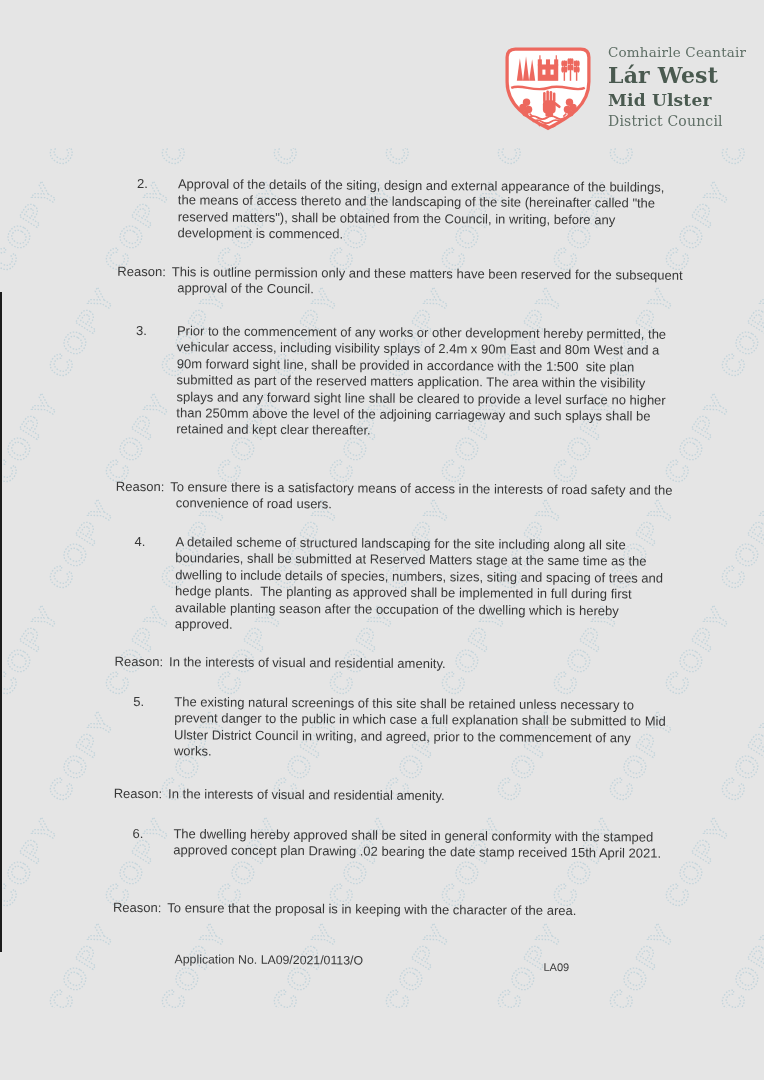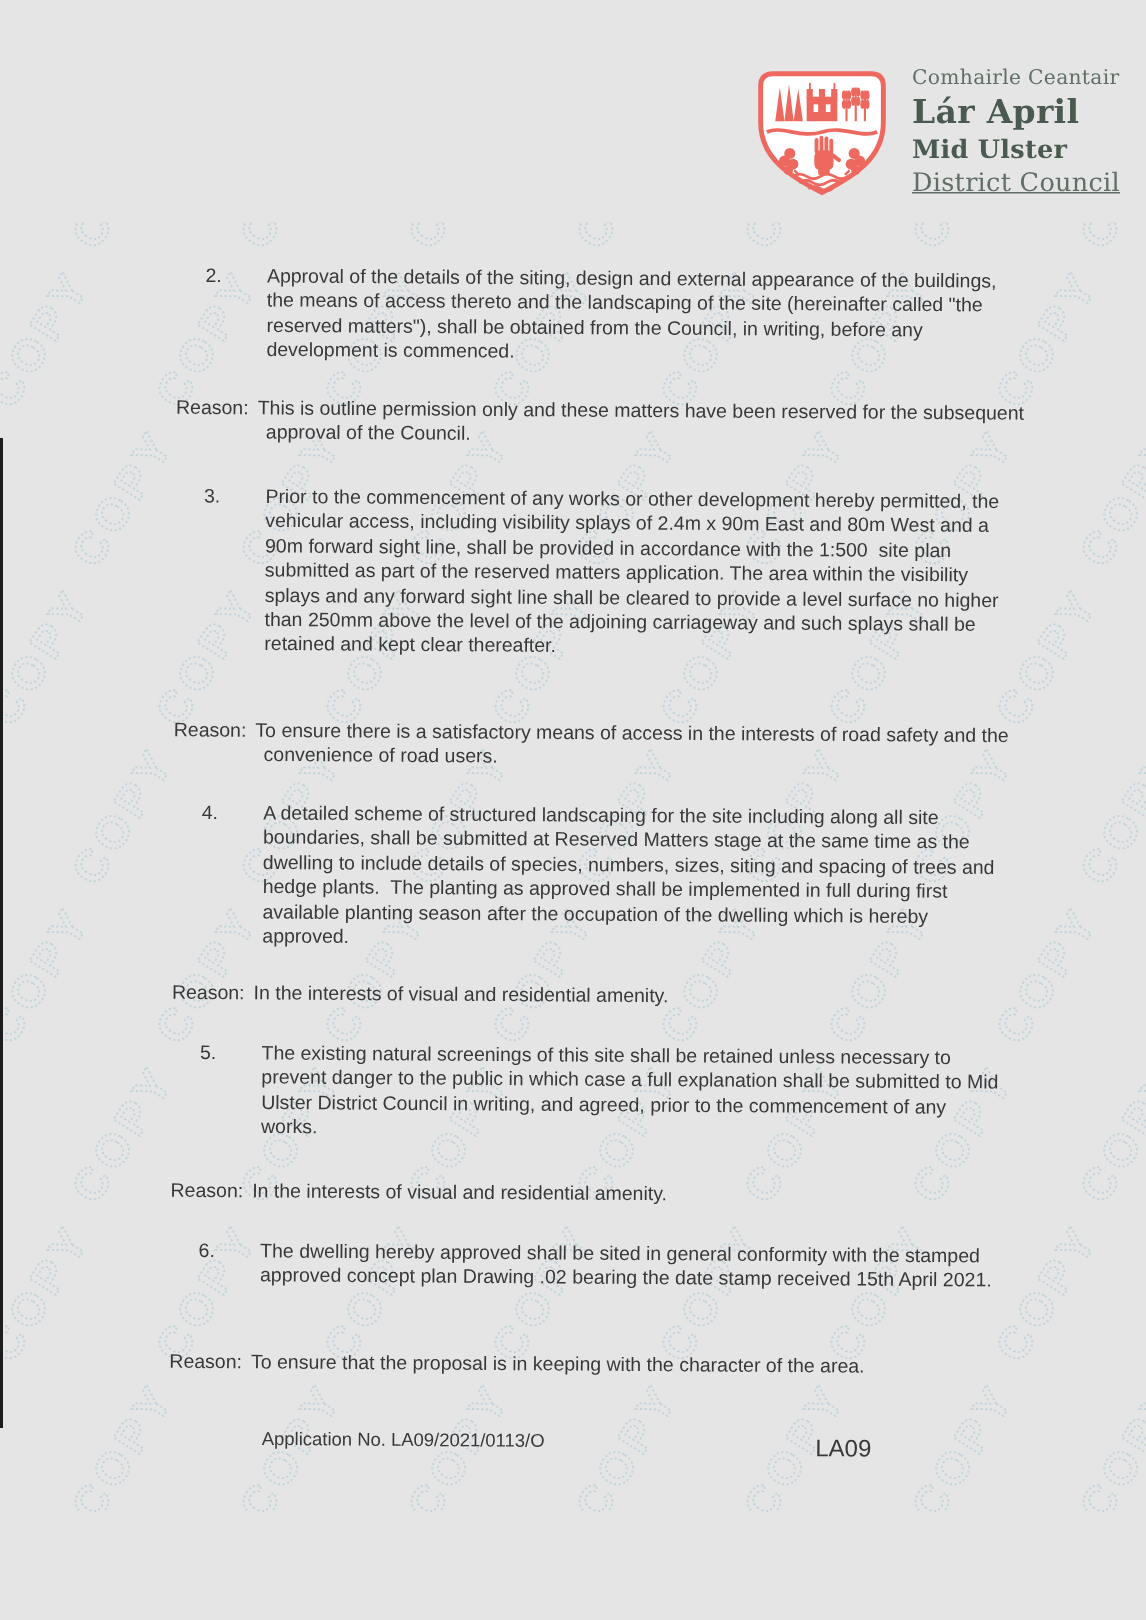--- a/index.html
+++ b/index.html
@@ -12,33 +12,33 @@
   
   #edge-line{position:absolute;left:0;top:292px;width:2px;height:660px;background:#1c1c1c;}
 
   
   #logo{position:absolute;left:500px;top:42px;width:262px;height:100px;}
   #crest{position:absolute;left:2px;top:4px;}
   #logo-text{position:absolute;left:108px;top:0;line-height:1;color:#5f6f66;}
   .logo-l1{font-family:"DejaVu Serif",serif;font-size:13.5px;letter-spacing:.2px;margin:4px 0 0 0;}
   .logo-l2{font-family:"DejaVu Serif",serif;font-size:22px;font-weight:bold;color:#4a5a50;margin:4px 0 0 0;letter-spacing:.2px;}
   .logo-l3{font-family:"DejaVu Serif",serif;font-size:17px;font-weight:bold;color:#4a5a50;margin:6px 0 0 0;letter-spacing:.2px;}
-  .logo-l4{font-family:"DejaVu Serif",serif;font-size:17px;margin:5px 0 0 0;letter-spacing:.2px;text-decoration:underline;}
+  .logo-l4{font-family:"DejaVu Serif",serif;font-size:14px;margin:5px 0 0 0;letter-spacing:.2px;}
 
   
   #doc-body{position:absolute;inset:0;transform:rotate(.4deg);transform-origin:140px 180px;
             font-size:13px;line-height:16.4px;}
   .cond{position:absolute;left:137px;width:533px;display:grid;grid-template-columns:41px 492px;}
   .cond p,.cond span{margin:0;}
   .cond-text{white-space:pre-wrap;}
   .reason{position:absolute;left:118px;width:545px;padding-left:60px;text-indent:-60px;margin:0;}
   .reason .reason-label{padding-right:6px;}
 
   #footer-appno{position:absolute;left:180px;top:951px;font-size:12.3px;}
-  #footer-code{position:absolute;left:549px;top:956px;font-size:16px;}
+  #footer-code{position:absolute;left:549px;top:956px;font-size:11px;}
 </style>
 </head>
 <body>
 
 <div id="page">
 
   <svg id="wm-svg" width="764" height="860">
     <defs>
       <g id="wm-word">
         <text transform="rotate(-58)" x="0" y="0" font-family="Liberation Sans, sans-serif" font-weight="bold" font-size="30" letter-spacing="4" fill="none" stroke="#b9cfd8" stroke-width="1.3" stroke-dasharray="1.5 1.6" opacity="0.75">COPY</text>
@@ -210,21 +210,21 @@
       </g>
 
       <g fill="none" stroke="#ed685e" stroke-width="1.8">
         <path d="M26,70 q4.5,-3 9,0 t9,0 t9,0 t9,0"></path>
         <path d="M30,74 q4.5,-3 9,0 t9,0 t9,0"></path>
         <path d="M36,78 q4,-2.6 8,0 t8,0"></path>
       </g>
     </svg>
     <div id="logo-text">
       <p class="logo-l1">Comhairle Ceantair</p>
-      <p class="logo-l2">Lár April</p>
+      <p class="logo-l2">Lár West</p>
       <p class="logo-l3">Mid Ulster</p>
       <p class="logo-l4">District Council</p>
     </div>
   </div>
 
   <div id="doc-body">
 
     <div class="cond" style="top:176px">
       <span class="cond-num">2.</span>
       <p class="cond-text">Approval of the details of the siting, design and external appearance of the buildings, the means of access thereto and the landscaping of the site (hereinafter called "the reserved matters"), shall be obtained from the Council, in writing, before any development is commenced.</p>

